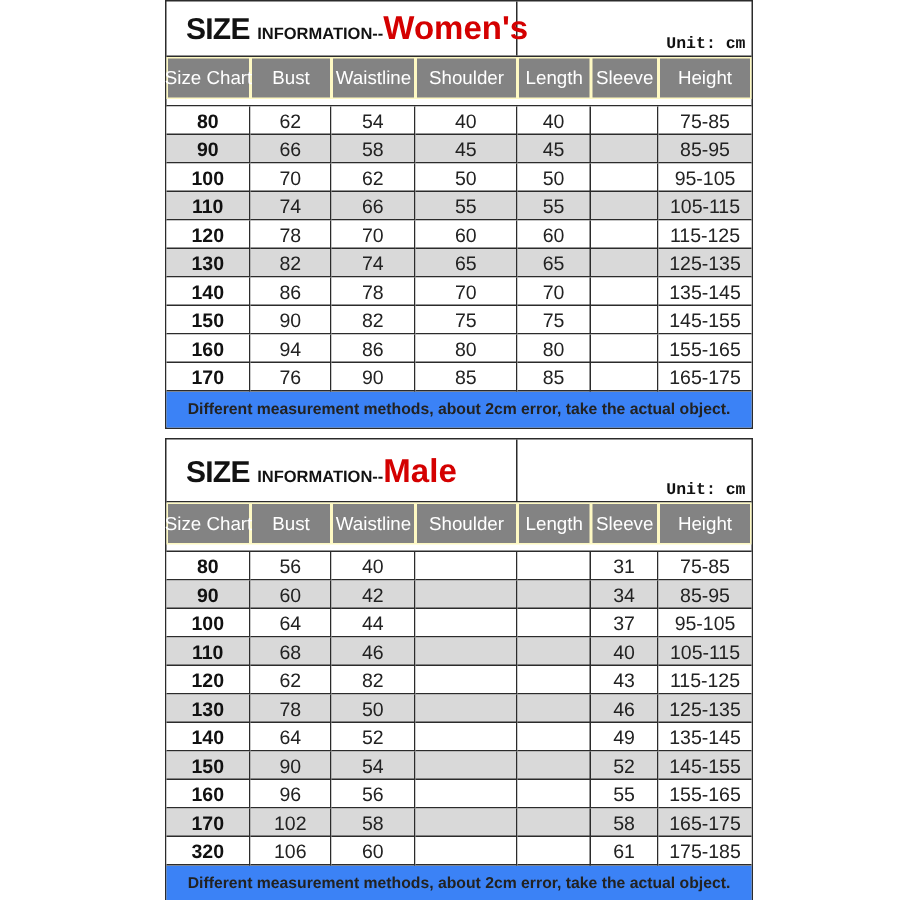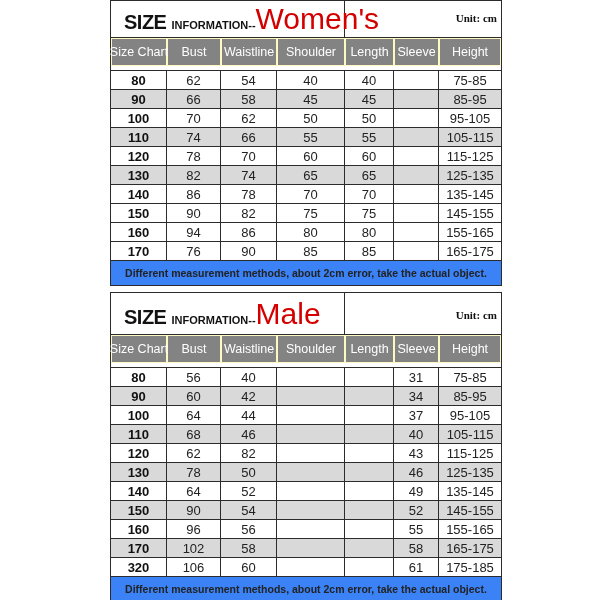--- a/index.html
+++ b/index.html
@@ -29,27 +29,27 @@
     padding-left: 13px;
     white-space: nowrap;
     display: flex;
     align-items: baseline;
     overflow: visible;
   }
   .title-left { align-items: center; }
   .title-left .inner { line-height: 1; white-space: nowrap; }
   .t-size   { font-size: 20px; font-weight: bold; color: #121212; letter-spacing: -0.5px; }
   .t-mid    { font-size: 11px; font-weight: bold; color: #121212; margin-left: 5px; letter-spacing: 0px; }
-  .t-gender { font-size: 30px; font-weight: normal; color: #d40000; }
+  .t-gender { font-size: 22px; font-weight: bold; color: #d40000; }
   .title-right { grid-column: 5 / 8; position: relative; }
   .unit {
     position: absolute;
     right: 4px;
-    bottom: 13px;
-    font-family: Liberation Serif, serif;
+    bottom: 1px;
+    font-family: Liberation Mono, monospace;
     font-weight: bold;
     font-size: 11px;
     color: #111111;
   }
 
   
   .header-row {
     display: grid;
     grid-template-columns: 56px 54px 56px 68px 49px 45px 62px;
     height: 28px;

